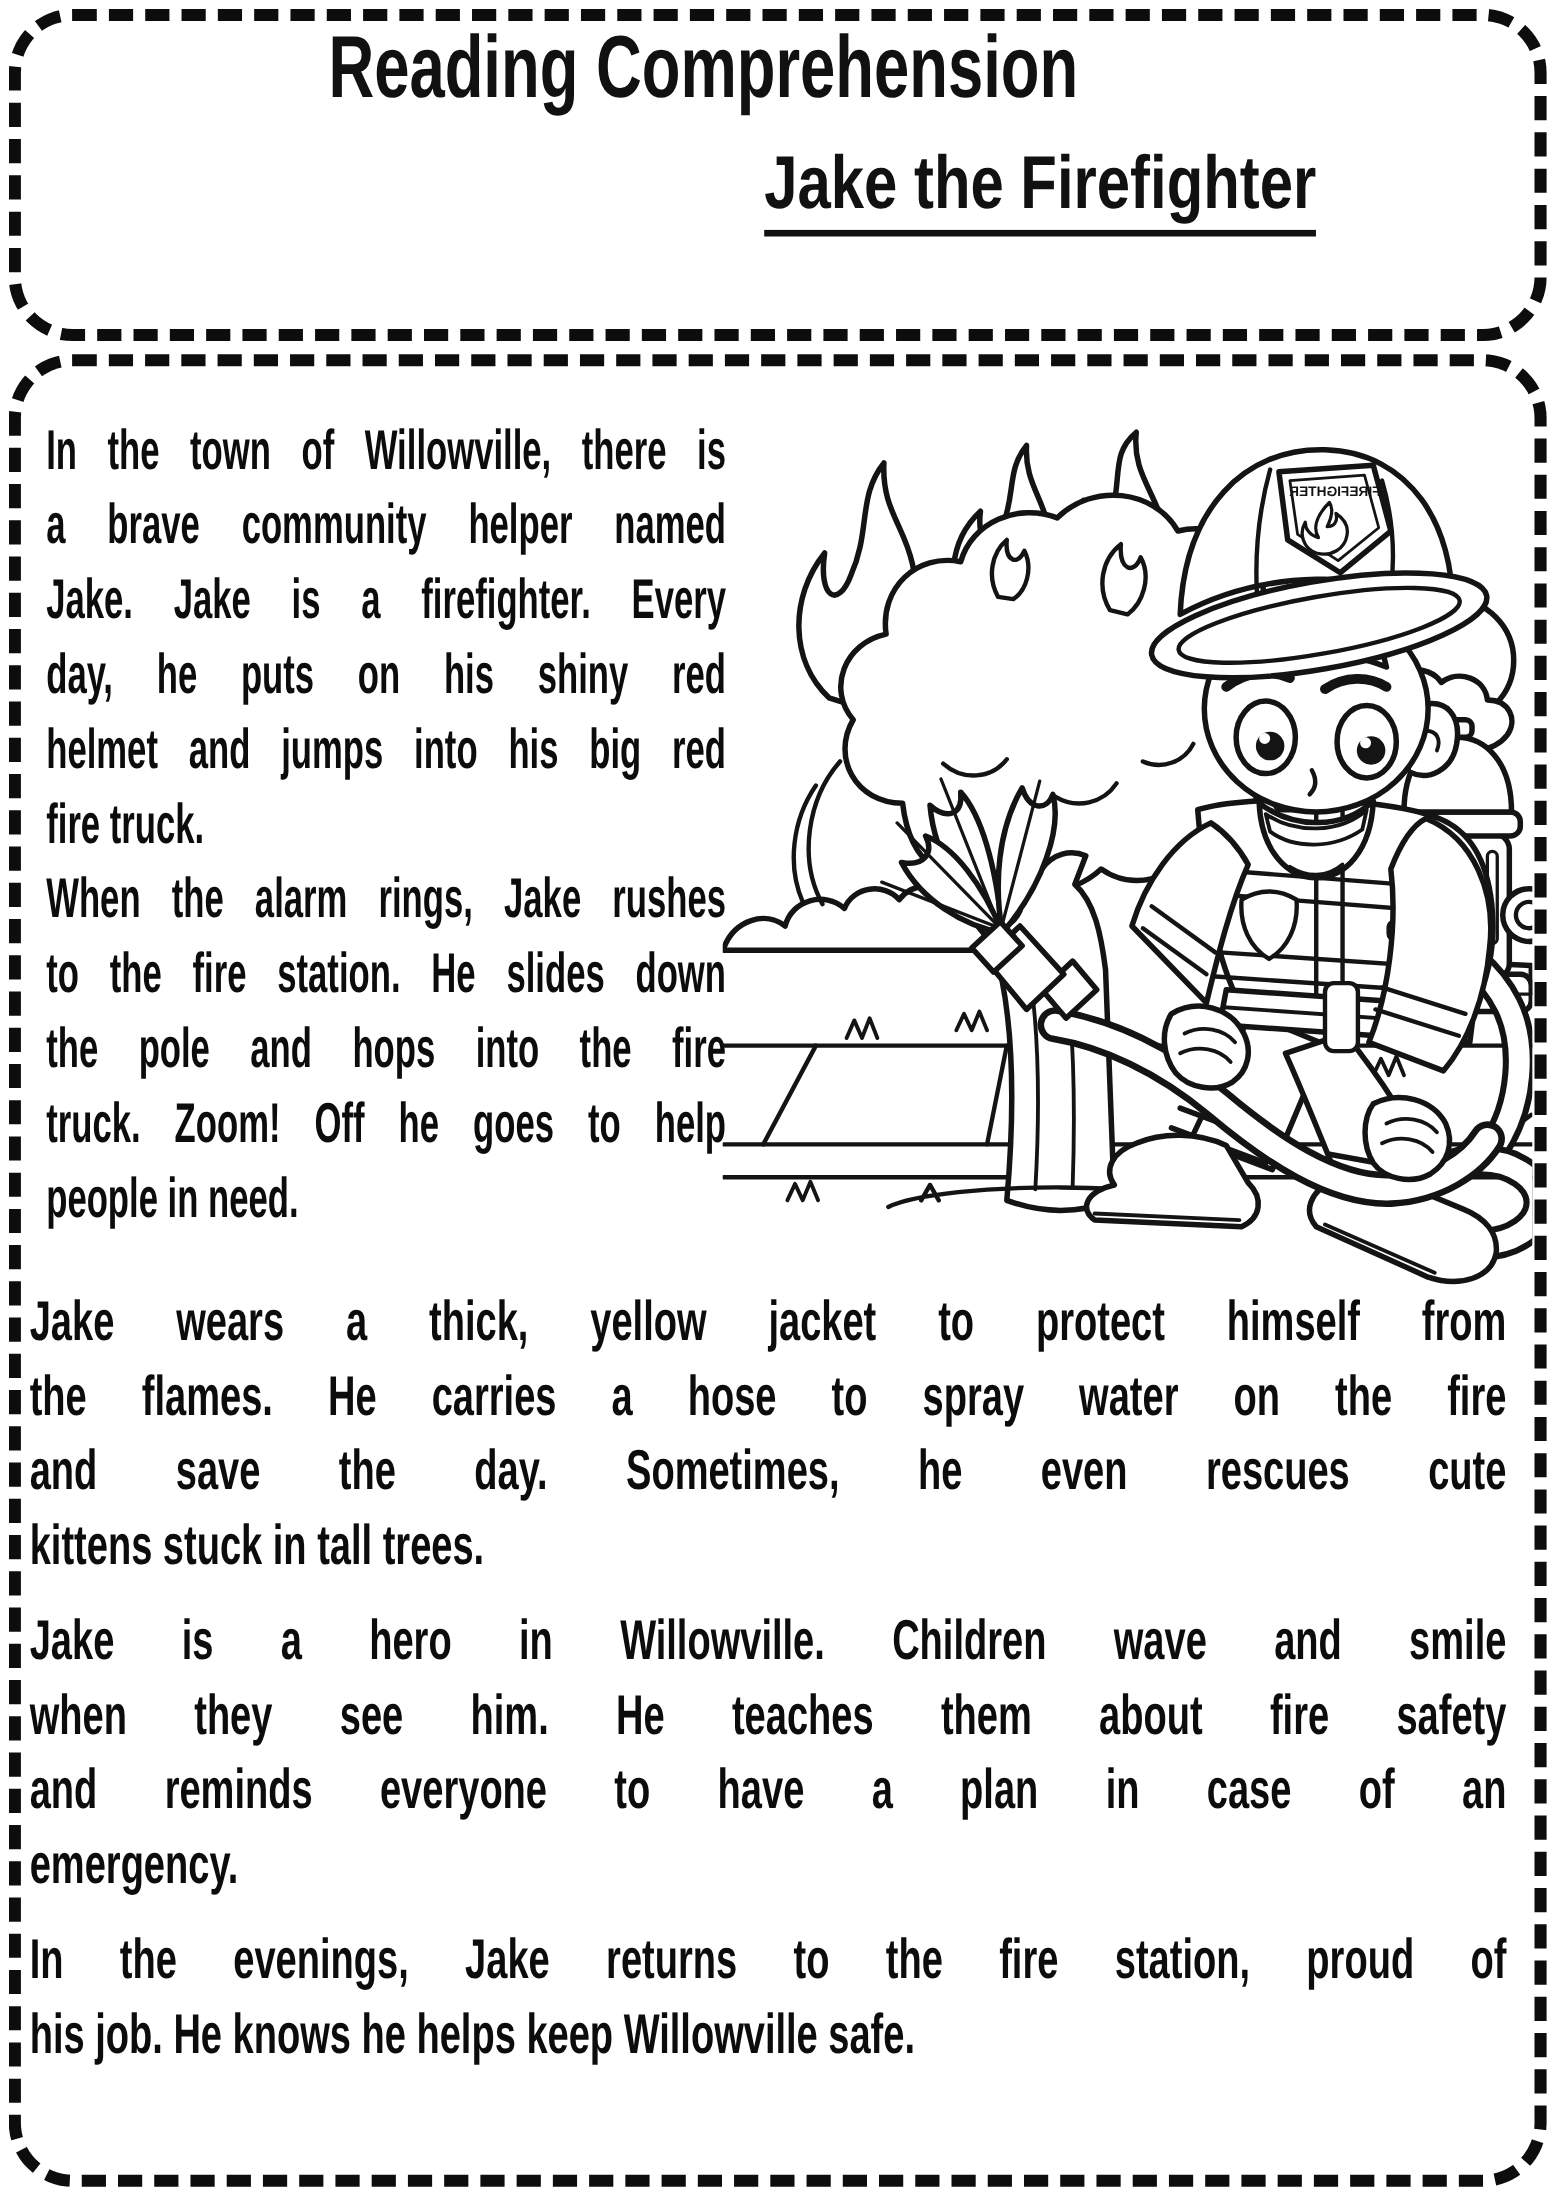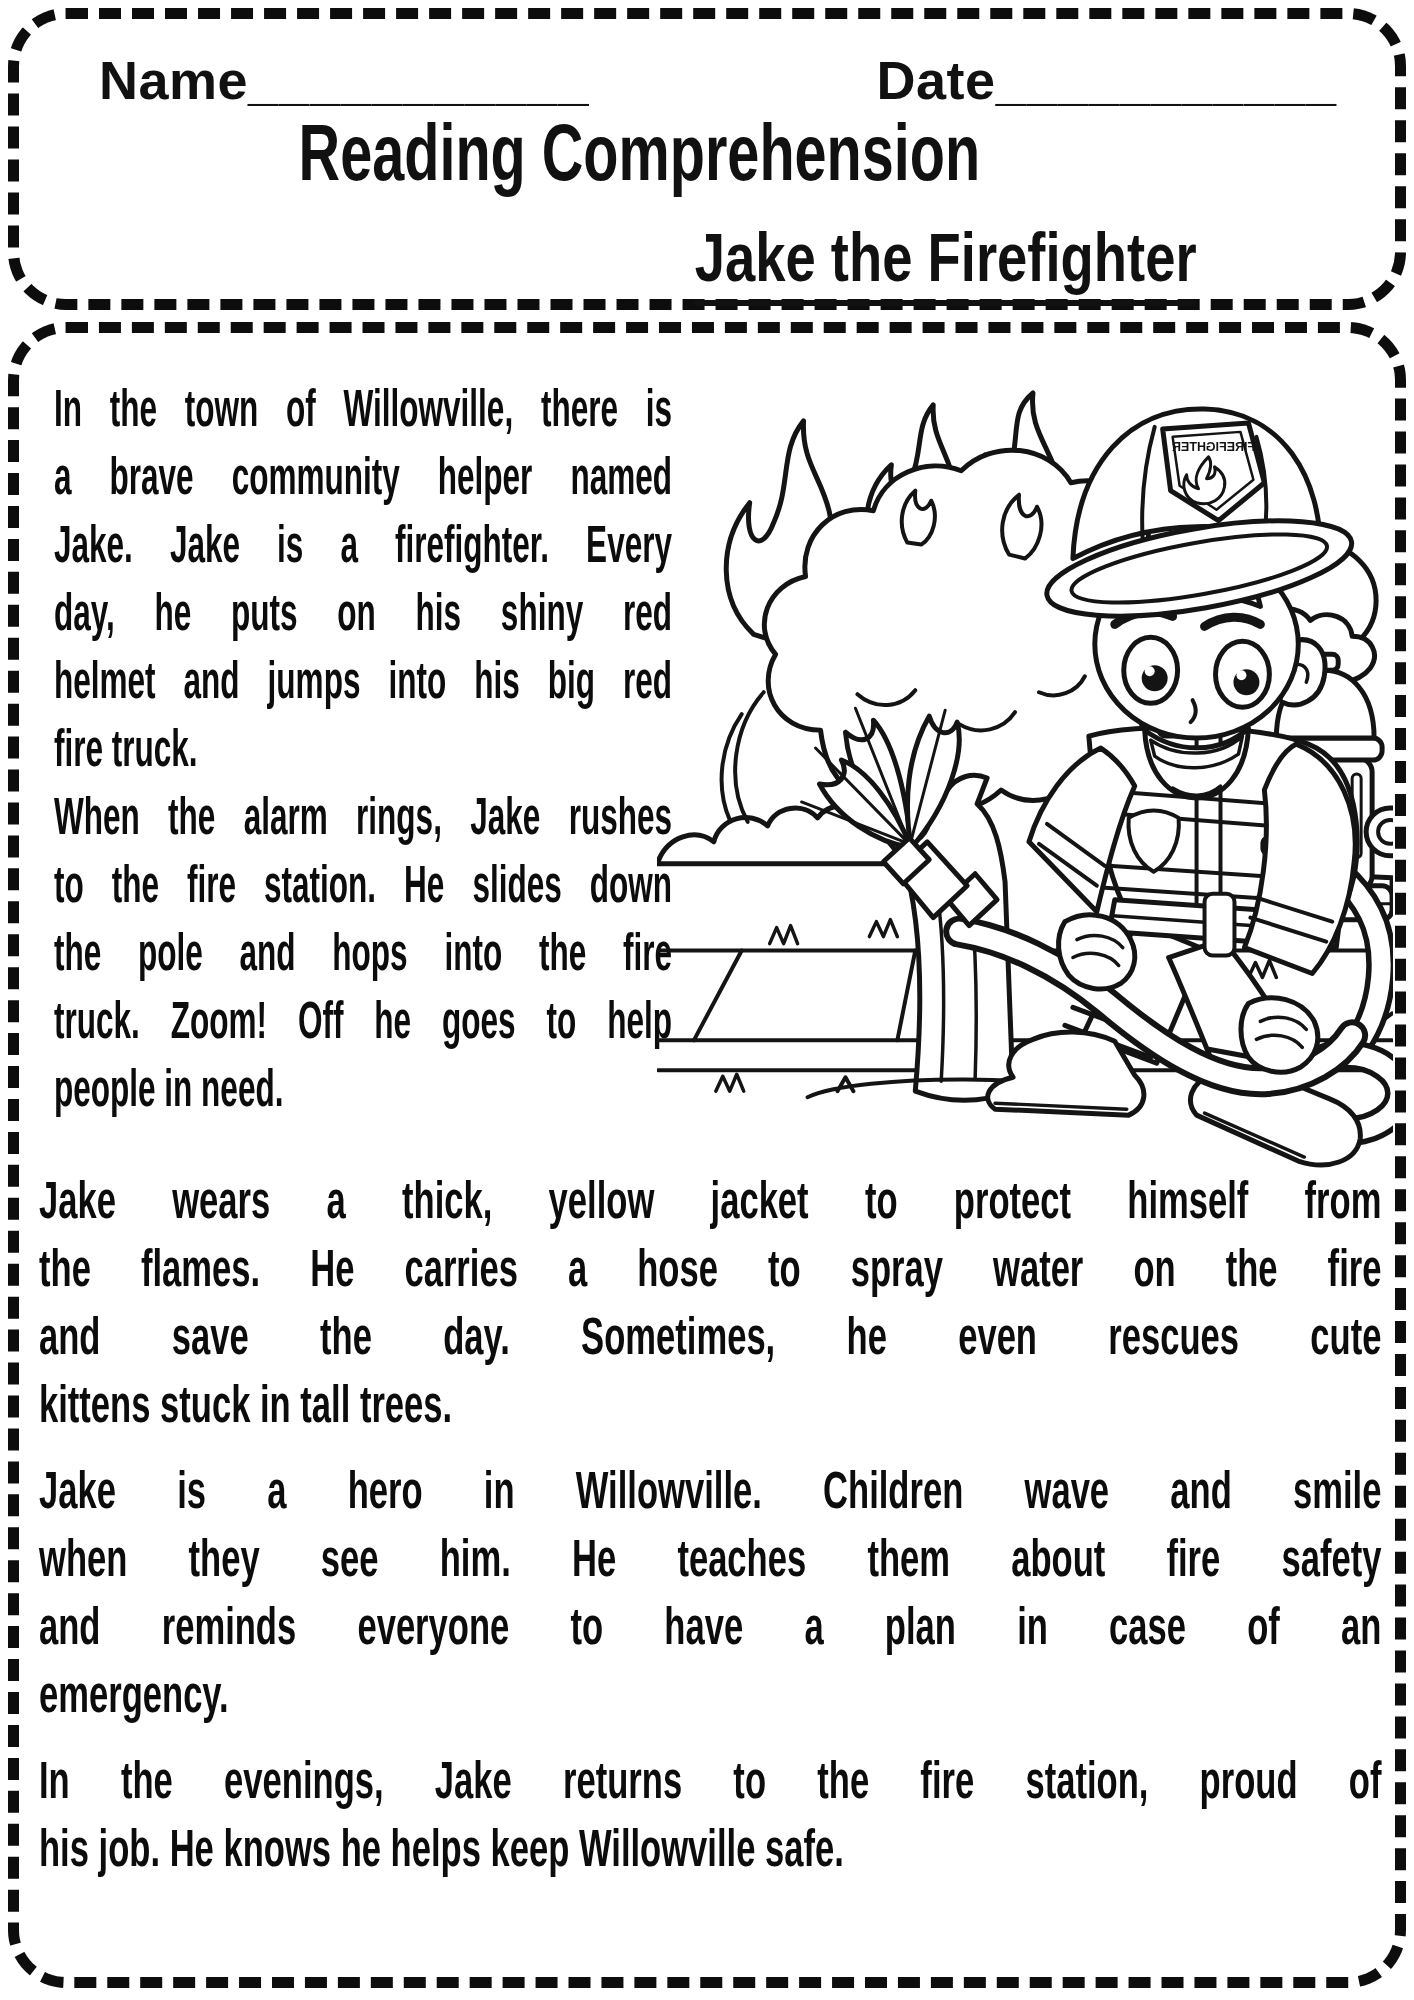--- a/index.html
+++ b/index.html
@@ -17,43 +17,39 @@
   .name-row { display:flex; justify-content:space-between; margin-top:30px; padding:0 58px 0 80px;
               font-size:54px; font-weight:700; letter-spacing:.5px; }
   .blank-line { font-weight:700; letter-spacing:1px; }
   .title-wrap { width:1240px; text-align:center; line-height:84px; }
   .subtitle-wrap { width:1240px; text-align:right; line-height:80px; }
   .title-text { display:inline-block; font-size:80px; font-weight:700; transform:scaleX(.72); white-space:nowrap; }
   .subtitle-text { display:inline-block; font-size:68px; font-weight:700; transform:scaleX(.80);
                    border-bottom:6px solid #111; padding-bottom:3px; white-space:nowrap; }
 
   
-  .passage { position:absolute; left:12px; top:0; right:0; padding-top:42px; }
+  .passage { position:absolute; left:0; top:0; right:0; padding-top:42px; }
   .col-section { width:1000px; margin-left:23px; transform:scaleX(.618); transform-origin:0 0; }
   .full-section { width:1980px; margin-left:8px; margin-top:44px; transform:scaleX(.678); transform-origin:0 0; }
   .pline { font-size:51px; font-weight:700; line-height:68px; white-space:nowrap;
            text-align:justify; text-align-last:justify; color:#0c0c0c; }
   .pline.last { text-align-last:left; }
   .para + .para { margin-top:0; }
   .full-section .para + .para { margin-top:18px; }
 
   
   .illus { position:absolute; top:52px; right:2px; width:736px; height:786px; }
   .illus svg { width:100%; height:100%; display:block; }
 </style>
 </head>
 <body>
 
 <div class="page">
 
   <div class="box box-header">
-    <div class="name-row">
-      <div><span>Name</span><span class="blank-line">___________</span></div>
-      <div><span>Date</span><span class="blank-line">___________</span></div>
-    </div>
     <div class="title-wrap">
       <span class="title-text">Reading Comprehension</span>
     </div>
     <div class="subtitle-wrap">
       <span class="subtitle-text">Jake the Firefighter</span>
     </div>
   </div>
 
   <div class="box box-passage">
     <div class="passage">

